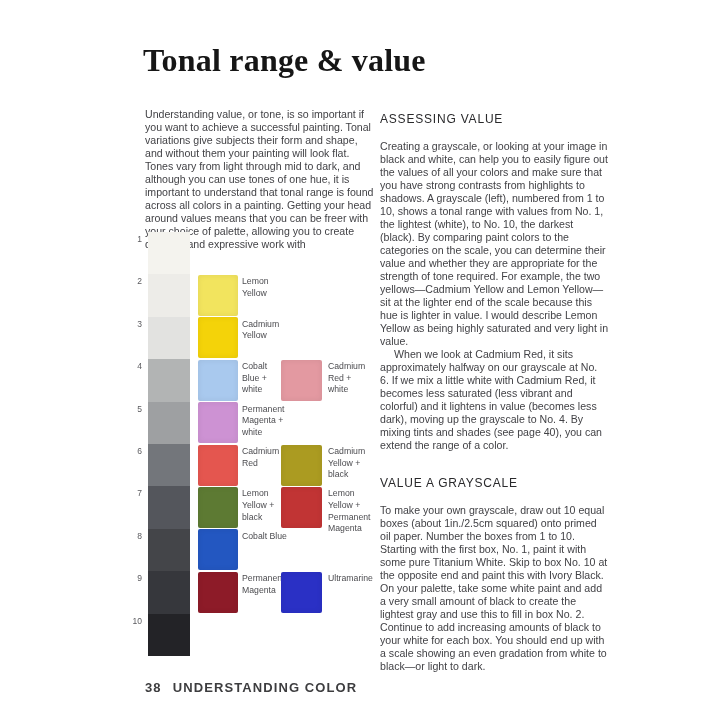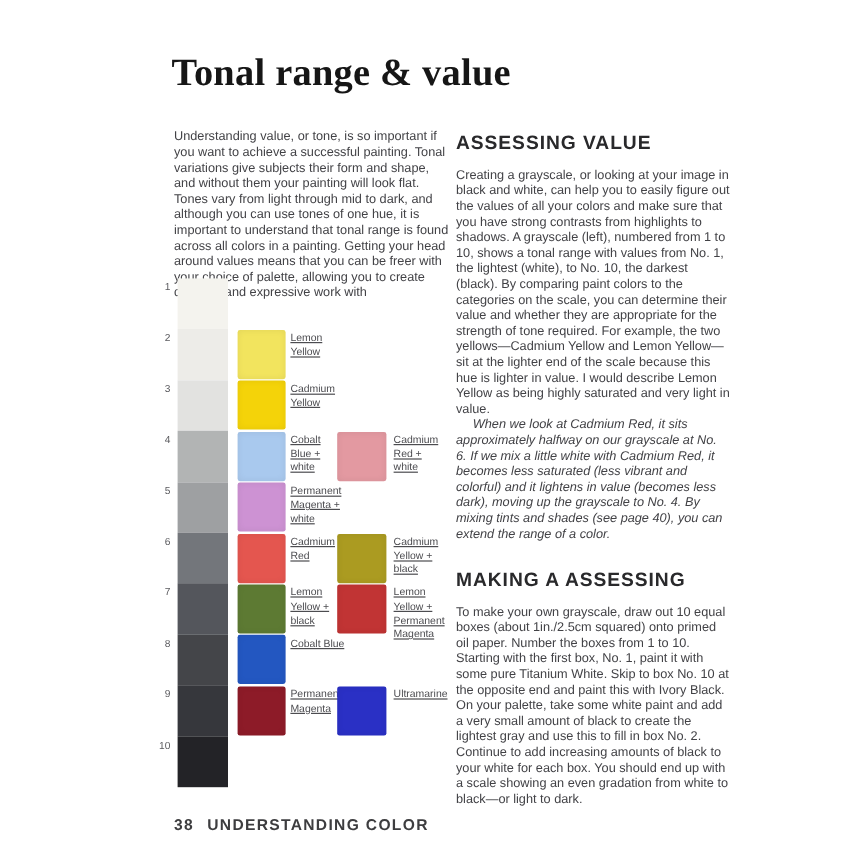--- a/index.html
+++ b/index.html
@@ -11,36 +11,36 @@
   .title {
     position:absolute; left:143px; top:42px; margin:0;
     font-family:"Liberation Serif", serif; font-size:32px; font-weight:700;
     color:#161616; letter-spacing:0.2px;
   }
   .body-col { position:absolute; width:229px; font-size:10.6px; line-height:13px; color:#424246; }
   .body-col p { margin:0; }
   #left-col  { left:145px; top:88px;margin-top:20px; }
   #right-col { left:380px; top:88px; }
   .sec-heading {
-    font-size:16px; font-weight:700; color:#29292b;
+    font-size:12px; font-weight:400; color:#29292b;
     letter-spacing:0.8px; margin:25px 0 14px 0;
   }
-  p.indent { text-indent:14px;font-style:italic; }
+  p.indent { text-indent:14px; }
 
   
   .chart { position:absolute; left:0; top:232px; width:720px; height:428px; }
   .num   { position:absolute; left:124px; width:18px; text-align:right;
            font-size:8.5px; color:#5a5a5e; }
   .gcell { position:absolute; left:148px; width:42px; height:42.4px; }
   .sw    { position:absolute; border-radius:2px;
            box-shadow: inset 0 0 6px rgba(0,0,0,0.07); }
   .s1    { left:198px; width:40px; height:41px; }
   .s2    { left:281px; width:41px; height:41px; }
   .lab   { position:absolute; font-size:8.7px; line-height:11.6px;
-           color:#4c4c50; white-space:pre-line;text-decoration:underline; }
+           color:#4c4c50; white-space:pre-line; }
   .l1    { left:242px; width:62px; }
   .l2    { left:328px; width:76px; }
 
   .footer {
     position:absolute; left:145px; top:680px;
     font-size:13px; font-weight:700; letter-spacing:1.1px; color:#3d3d3f;
   }
   .footer .gap { display:inline-block; width:11px; }
 </style>
 </head>
@@ -115,21 +115,21 @@
       <div class="sw s2" style="top: 340.2px; background: rgb(42, 48, 197);"></div>
       <div class="lab l2" style="top: 341.2px;">Ultramarine</div>
       <div class="num" style="top: 383.6px;">10</div>
       <div class="gcell" style="top: 381.6px; background: rgb(35, 35, 39);"></div>
     </div>
 
   <div class="body-col" id="right-col">
     <h2 class="sec-heading">ASSESSING VALUE</h2>
     <p>Creating a grayscale, or looking at your image in black and white, can help you to easily figure out the values of all your colors and make sure that you have strong contrasts from highlights to shadows. A grayscale (left), numbered from 1 to 10, shows a tonal range with values from No. 1, the lightest (white), to No. 10, the darkest (black). By comparing paint colors to the categories on the scale, you can determine their value and whether they are appropriate for the strength of tone required. For example, the two yellows—Cadmium Yellow and Lemon Yellow—sit at the lighter end of the scale because this hue is lighter in value. I would describe Lemon Yellow as being highly saturated and very light in value.</p>
     <p class="indent">When we look at Cadmium Red, it sits approximately halfway on our grayscale at No. 6. If we mix a little white with Cadmium Red, it becomes less saturated (less vibrant and colorful) and it lightens in value (becomes less dark), moving up the grayscale to No. 4. By mixing tints and shades (see page 40), you can extend the range of a color.</p>
-    <h2 class="sec-heading">MAKING A ASSESSING</h2>
+    <h2 class="sec-heading">VALUE A GRAYSCALE</h2>
     <p>To make your own grayscale, draw out 10 equal boxes (about 1in./2.5cm squared) onto primed oil paper. Number the boxes from 1 to 10. Starting with the first box, No. 1, paint it with some pure Titanium White. Skip to box No. 10 at the opposite end and paint this with Ivory Black. On your palette, take some white paint and add a very small amount of black to create the lightest gray and use this to fill in box No. 2. Continue to add increasing amounts of black to your white for each box. You should end up with a scale showing an even gradation from white to black—or light to dark.</p>
   </div>
 
   <div class="footer">
     <span>38</span><span class="gap"></span><span>UNDERSTANDING COLOR</span>
   </div>
 
 </div>
 
 </body></html>

